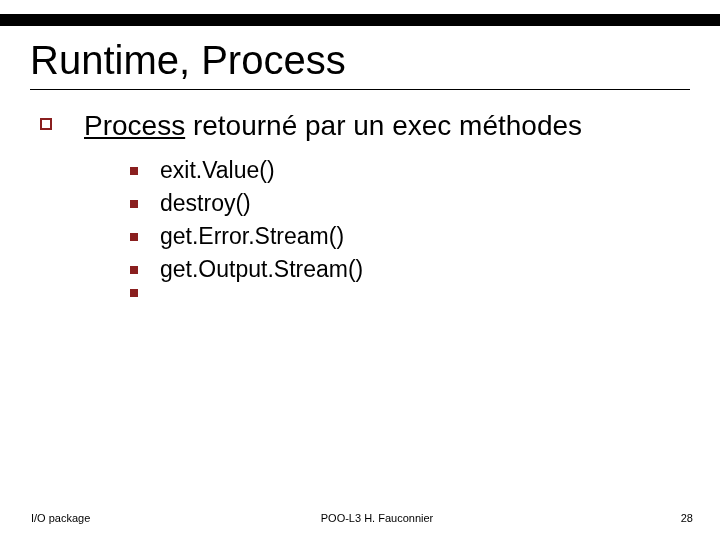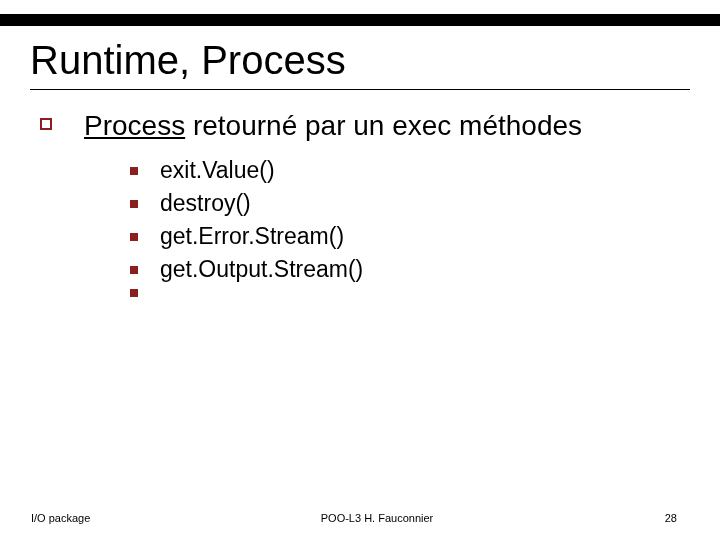--- a/index.html
+++ b/index.html
@@ -15,21 +15,21 @@
   .l1 .txt { font-size: 28px; line-height: 1.25; }
   .link { text-decoration: underline; color: #000; }
   .l2wrap { margin-top: 14px; padding-left: 90px; }
   .l2 { display: flex; align-items: center; margin-bottom: 6px; }
   .l2 .bullet { flex: 0 0 30px; }
   .l2 .bullet .sq { width: 8px; height: 8px; background: #8a1f1f; display: block; }
   .l2 .txt { font-size: 23px; font-family: Verdana, "Gill Sans", sans-serif; }
   .footer { position: absolute; left: 1px; bottom: 16px; width: 100%; display: flex; align-items: center; font-size: 11px; color: #000; font-family: Arial, sans-serif; }
   .footer .fl { padding-left: 30px; }
   .footer .fc { position: absolute; left: 0; width: 100%; text-align: center; padding-left: 32px; }
-  .footer .fr { margin-left: auto; padding-right: 44px; }
+  .footer .fr { margin-left: auto; padding-right: 28px; }
 </style>
 </head>
 <body>
 
 <div class="slide">
   <div class="topbar"></div>
   <h1 class="title">Runtime, Process</h1>
   <hr class="title-rule">
 
   <div class="body">

